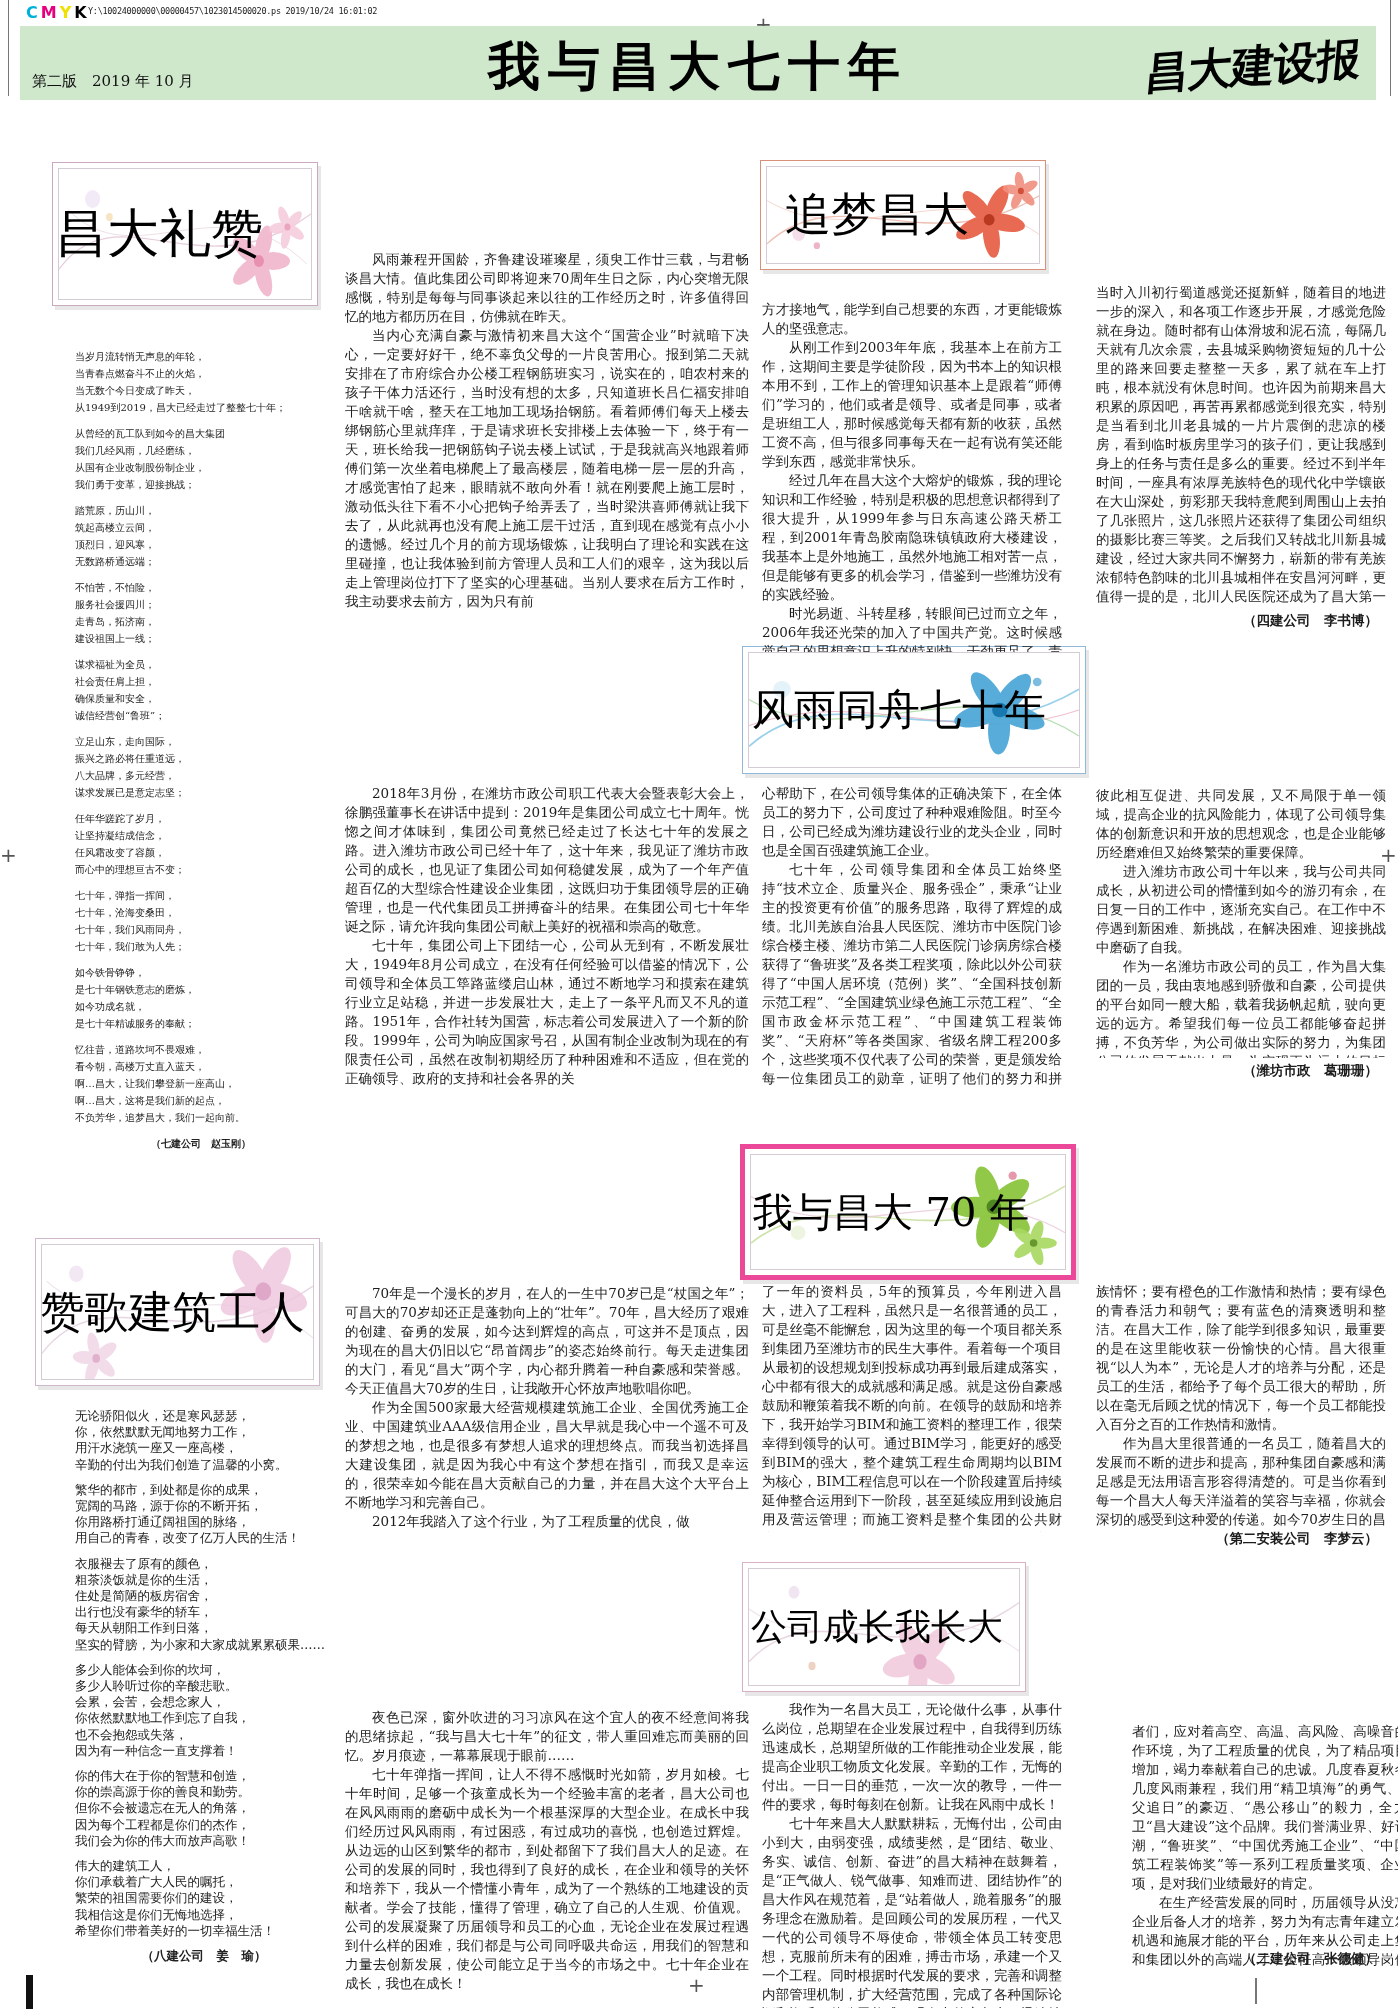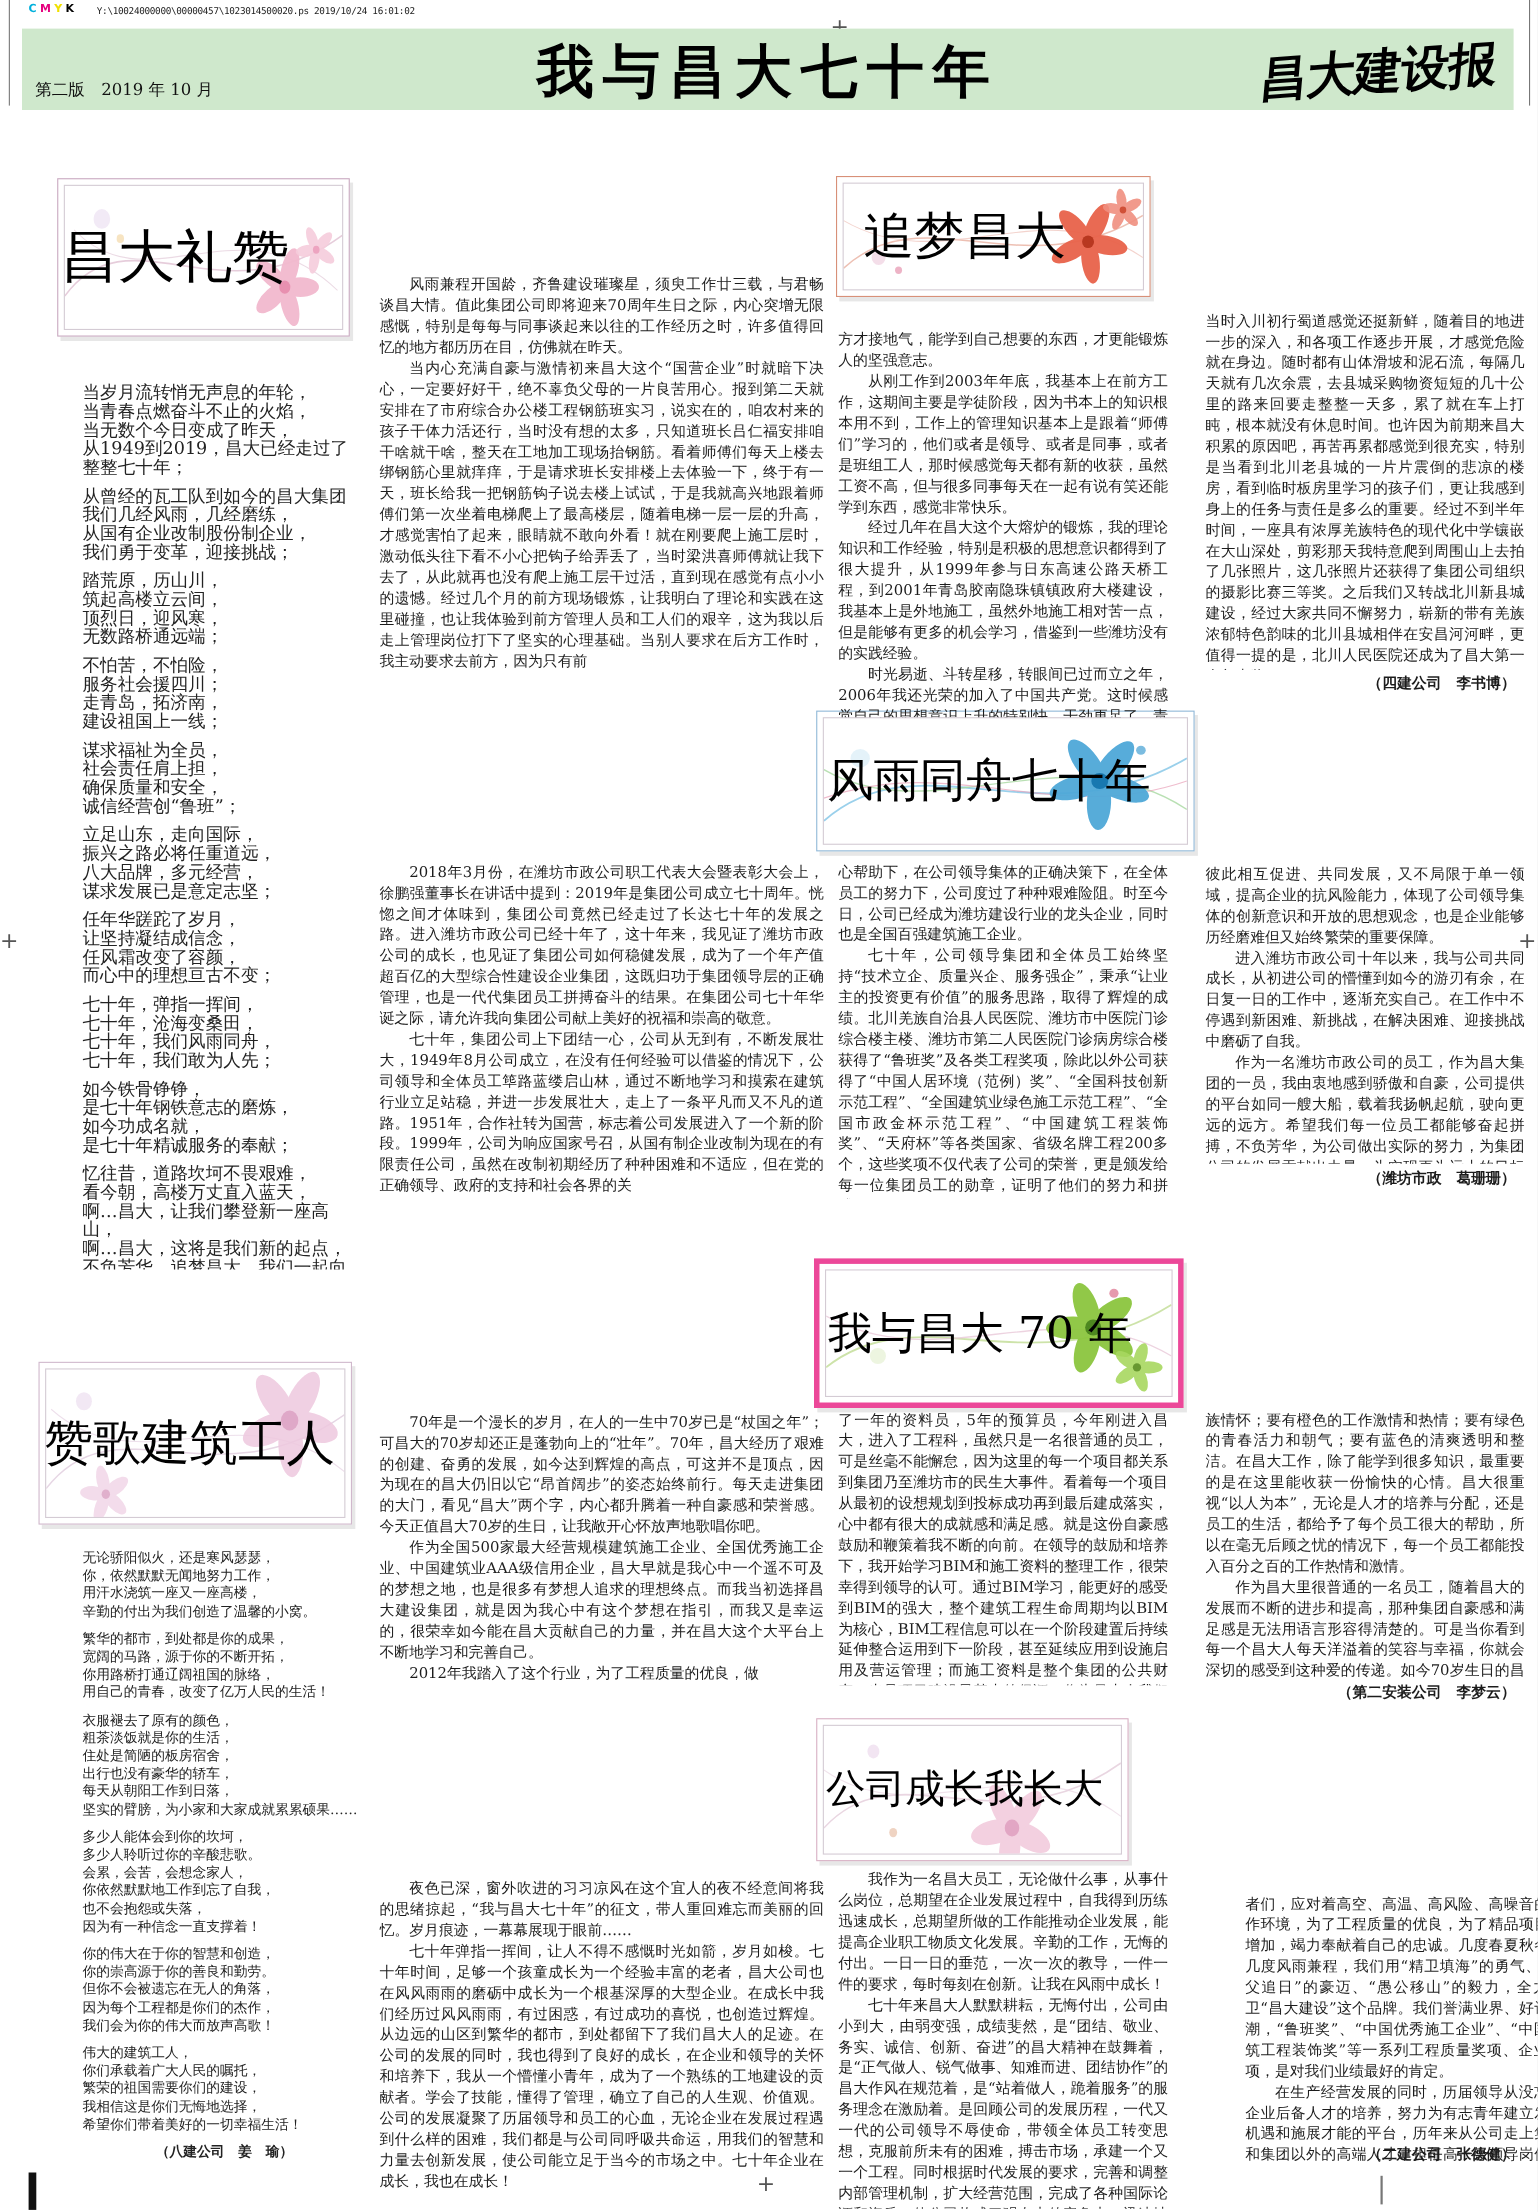--- a/index.html
+++ b/index.html
@@ -1,19 +1,19 @@
 <!DOCTYPE html>
 <html><head>
 <meta charset="utf-8">
 <style>
   html,body{margin:0;padding:0;background:#e8e8e8;}
   .page{position:relative;width:1398px;height:2011px;background:#ffffff;overflow:hidden;
         font-family:"DejaVu Serif","Liberation Serif",serif;color:#1c1c1c;}
   
-  .printbar{position:absolute;left:26px;top:3px;height:16px;font-size:10px;font-weight:bold;
+  .printbar{position:absolute;left:26px;top:3px;height:16px;font-size:16px;font-weight:bold;
             font-family:"DejaVu Sans","Liberation Sans",sans-serif;}
   .printbar span{margin-right:3px;}
   .c-c{color:#00b0dc}.c-m{color:#e6007e}.c-y{color:#f0e000}.c-k{color:#000}
   .fileinfo{position:absolute;left:88px;top:6px;font-size:8.5px;color:#222;
             font-family:"DejaVu Sans Mono","Liberation Mono",monospace;letter-spacing:-0.3px;}
   
   .greenband{position:absolute;left:20px;top:26px;width:1356px;height:74px;background:#cfe8cc;}
   .edition{position:absolute;left:12px;bottom:9px;font-size:15px;color:#111;}
   .pagetitle{position:absolute;left:0;right:0;top:14px;text-align:center;font-size:52px;line-height:1;
              font-weight:900;letter-spacing:8px;color:#000;
@@ -30,21 +30,21 @@
   .tbox .inner{position:absolute;inset:5px;border:1px solid rgba(160,140,160,.45);overflow:hidden;}
   .tbox .ttl{position:absolute;left:0;right:52px;top:50%;transform:translateY(-50%);
              text-align:center;white-space:nowrap;color:#000;z-index:3;}
   .deco{position:absolute;inset:6px;width:calc(100% - 12px);height:calc(100% - 12px);z-index:1;}
   
   .colblock{position:absolute;overflow:hidden;}
   .colblock p{margin:0;text-indent:2em;text-align:justify;font-size:13.5px;line-height:19px;}
   .colblock p.cont{text-indent:0;}
   .byline{position:absolute;font-weight:bold;font-size:13.5px;text-align:right;}
   
-  .poem{position:absolute;overflow:hidden;font-size:16px;line-height:17px;color:#222;}
+  .poem{position:absolute;overflow:hidden;font-size:10px;line-height:17px;color:#222;}
   .poem .stanza{margin:0 0 9px 0;white-space:pre-line;}
   .poembyline{font-weight:bold;margin-top:4px;text-align:center;}
 </style>
 </head>
 <body>
 
 <div class="page">
 
   <div class="printbar">
     <span class="c-c">C</span><span class="c-m">M</span><span class="c-y">Y</span><span class="c-k">K</span>

